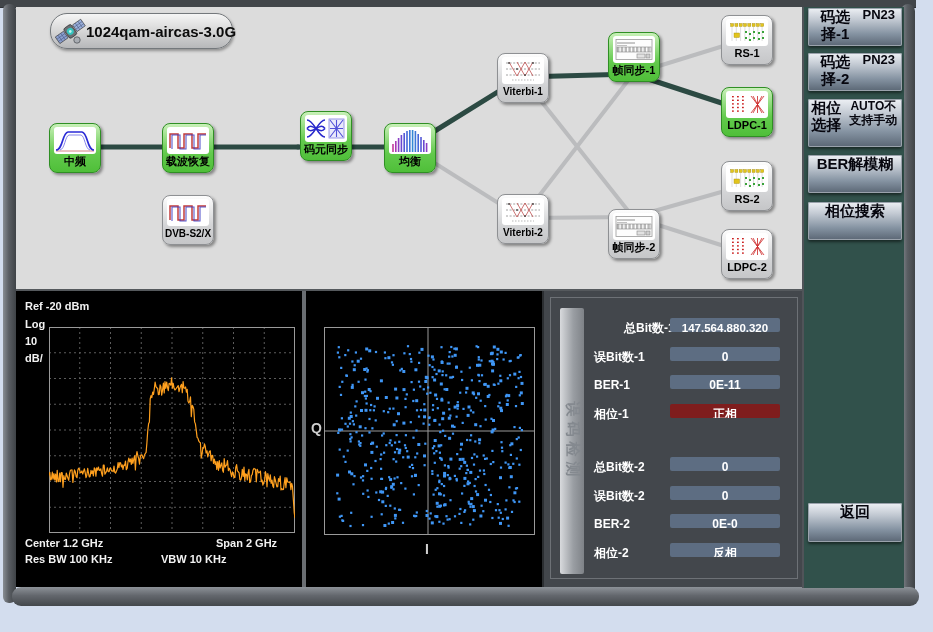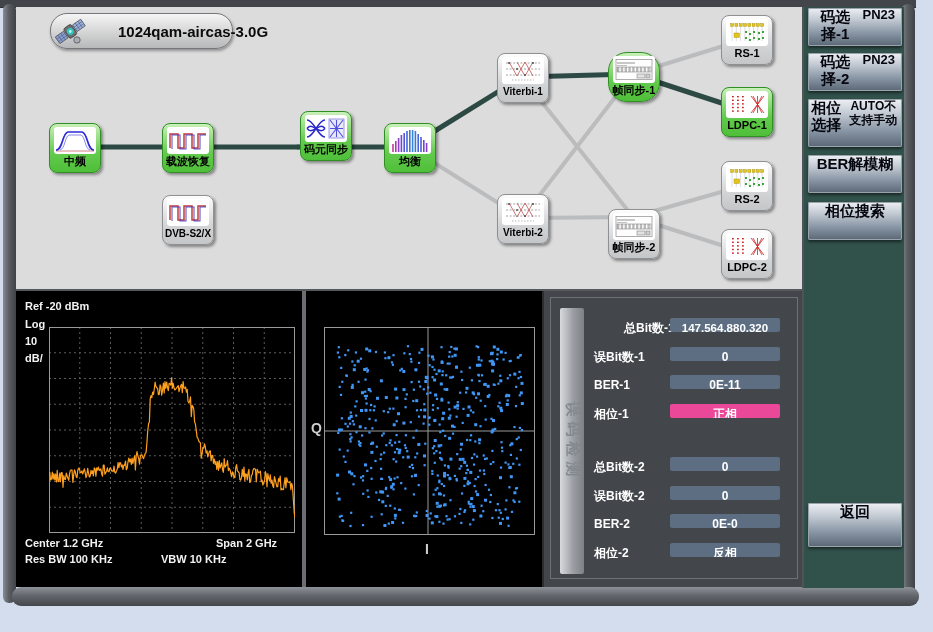--- a/index.html
+++ b/index.html
@@ -18,21 +18,21 @@
     background:linear-gradient(90deg,#888d93,#5a5e63 45%,#3f4347);}
   #bottom-tube{left:12px;top:587px;width:907px;height:19px;border-radius:9px;
     background:linear-gradient(180deg,#8d9298,#63676d 45%,#43474b);}
 
   
   #flow-panel{left:16px;top:7px;width:786px;height:282px;background:#dcdcdc;border-bottom:2px solid #55595d;}
   #flow-svg{position:absolute;left:0;top:0;}
   #title-btn{position:absolute;left:34px;top:6px;width:181px;height:34px;border-radius:17px;
     border:1px solid #74787c;box-shadow:1px 2px 3px rgba(0,0,0,.35);
     background:linear-gradient(180deg,#f5f5f5,#dadada 45%,#b7b8ba);
-    display:flex;align-items:center;cursor:pointer;gap:32px;}
+    display:flex;align-items:center;cursor:pointer;}
   #title-btn .ticon{width:32px;height:32px;margin-left:3px;flex:0 0 auto;}
   #title-btn .tlabel{font-size:15px;font-weight:bold;color:#0b0b0b;margin-left:0px;white-space:nowrap;}
   .node{position:absolute;width:50px;height:48px;border-radius:8px;text-align:center;
     box-shadow:2px 2px 3px rgba(0,0,0,.4);cursor:pointer;}
   .node.active{background:linear-gradient(180deg,#c9f0b9,#63ca4d 60%,#4fbf39);border:1px solid #2f8f24;}
   .node.inactive{background:linear-gradient(180deg,#fdfdfd,#d4d5d7 60%,#c5c6c8);border:1px solid #8e9093;}
   .node .nicon{display:block;width:42px;height:27px;margin:3px auto 0;background:#fff;border-radius:3px;overflow:hidden;}
   .node .nlabel{display:block;font-size:11px;font-weight:bold;color:#000;line-height:15px;white-space:nowrap;}
 
   
@@ -192,21 +192,21 @@
             <g fill="#555">
               <circle cx="7" cy="6" r="1"></circle>
               <circle cx="15" cy="12" r="1"></circle>
               <circle cx="23" cy="18" r="1"></circle>
               <circle cx="31" cy="6" r="1"></circle>
             </g>
             <line x1="10" y1="23" x2="32" y2="23" stroke="#999" stroke-width="0.7" stroke-dasharray="1.5,1.5"></line>
           </svg></span>
         <span class="nlabel" style="font-size: 10px;">Viterbi-2</span>
       </div>
-      <div class="node active" style="left: 592px; top: 45px; border-radius: 19px;">
+      <div class="node active" style="left: 592px; top: 25px;">
         <span class="nicon"><svg viewBox="0 0 42 27" width="42" height="27">
             <rect x="3" y="3.5" width="36" height="20" fill="#fdfdfd" stroke="#999" stroke-width="0.8"></rect>
             <line x1="4" y1="7" x2="22" y2="7" stroke="#777" stroke-width="0.8"></line>
             <line x1="4" y1="9.5" x2="14" y2="9.5" stroke="#999" stroke-width="0.6"></line>
             <path d="M4 13.5 H38" stroke="#b9b9b9" stroke-width="5" stroke-dasharray="2.4,1.4"></path>
             <rect x="4" y="11" width="34" height="5" fill="none" stroke="#888" stroke-width="0.6"></rect>
             <rect x="24" y="18" width="8" height="4" fill="#e2e2e2" stroke="#888" stroke-width="0.6"></rect>
             <rect x="33" y="18" width="4" height="4" fill="#cfcfcf" stroke="#888" stroke-width="0.6"></rect>
           </svg></span>
         <span class="nlabel">帧同步-1</span>
@@ -957,33 +957,33 @@
     <div id="stats-bar">
       <span>误码检测</span>
     </div>
   <div class="stat-label" style="top: 27px; margin-left: 30px;">总Bit数-1</div>
       <div class="stat-value" style="top: 27px; background: rgb(93, 109, 130); font-size: 11.5px;">147,564,880,320</div>
       <div class="stat-label" style="top: 55.7px;">误Bit数-1</div>
       <div class="stat-value" style="top: 55.7px; background: rgb(93, 109, 130);">0</div>
       <div class="stat-label" style="top: 84.4px;">BER-1</div>
       <div class="stat-value" style="top: 84.4px; background: rgb(93, 109, 130);">0E-11</div>
       <div class="stat-label" style="top: 113.1px;">相位-1</div>
-      <div class="stat-value" style="top: 113.1px; background: #ec4899; text-align: center;">正相</div>
+      <div class="stat-value" style="top: 113.1px; background: #7f1d1d; text-align: center;">正相</div>
       <div class="stat-label" style="top: 166px;">总Bit数-2</div>
       <div class="stat-value" style="top: 166px; background: rgb(93, 109, 130);">0</div>
       <div class="stat-label" style="top: 194.7px;">误Bit数-2</div>
       <div class="stat-value" style="top: 194.7px; background: rgb(93, 109, 130);">0</div>
       <div class="stat-label" style="top: 223.4px;">BER-2</div>
       <div class="stat-value" style="top: 223.4px; background: rgb(93, 109, 130);">0E-0</div>
       <div class="stat-label" style="top: 252.1px;">相位-2</div>
       <div class="stat-value" style="top: 252.1px; background: rgb(93, 109, 130);">反相</div>
     </div>
 
   <div class="abs" id="sidebar">
-    <div class="sb-btn" id="back-btn" style="top:496px;height:44px">
+    <div class="sb-btn" id="back-btn" style="top:496px;height:39px">
       <div class="bt">返回</div>
     </div>
   <div class="sb-btn" style="top: 1px; height: 38px;">
         <div class="bt">码选择-1</div>
         <div class="bs right">PN23</div>
       </div>
       <div class="sb-btn" style="top: 46px; height: 38px;">
         <div class="bt">码选择-2</div>
         <div class="bs right">PN23</div>
       </div>

